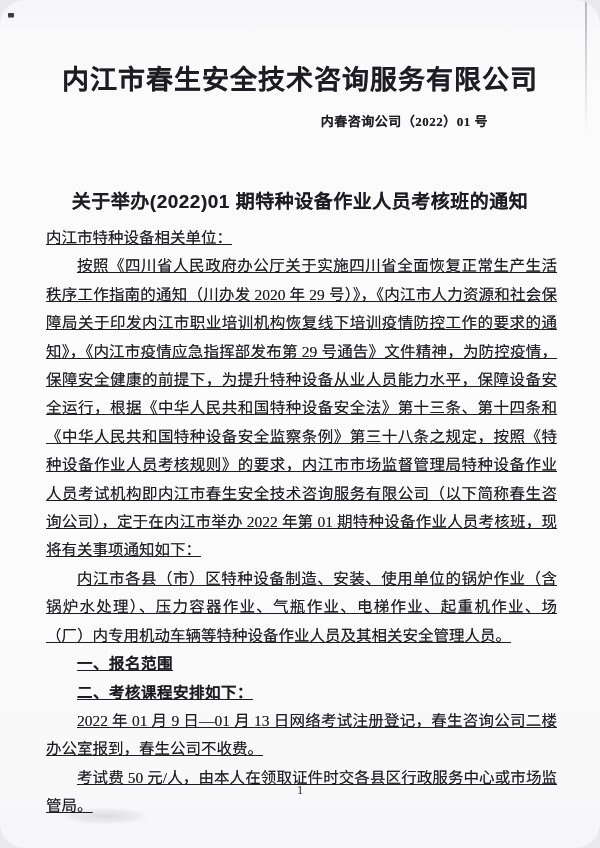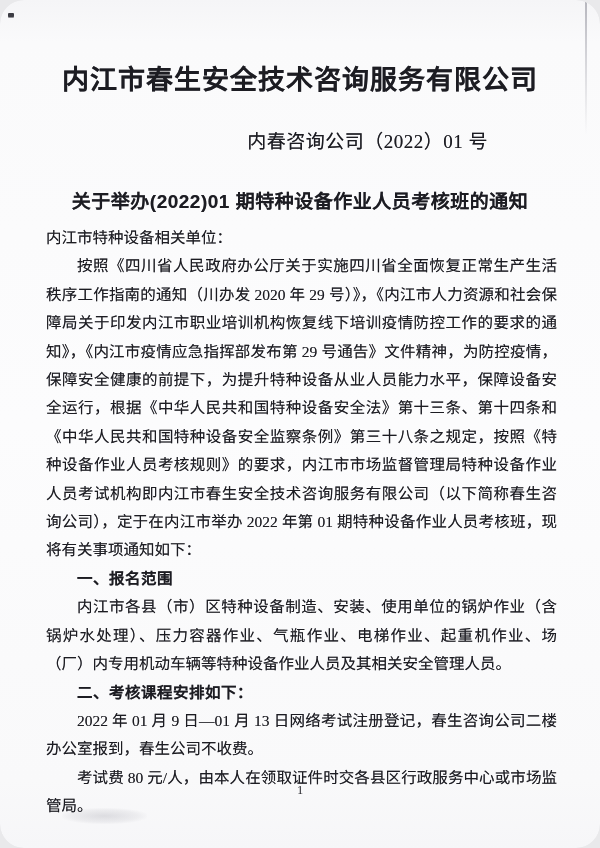--- a/index.html
+++ b/index.html
@@ -35,40 +35,41 @@
     background: radial-gradient(ellipse at center, rgba(110,110,125,.20) 0%, rgba(110,110,125,.08) 55%, rgba(110,110,125,0) 75%);
   }
   .title {
     position: absolute; top: 58px; left: 0; width: 100%;
     text-align: center;
     font-size: 27px; font-weight: bold;
     letter-spacing: 1px;
     text-shadow: 0 0 .6px rgba(25,25,35,.65);
   }
   .docnum {
-    position: absolute; top: 126px; right: 112px;
-    font-size: 19px; font-weight: normal;
+    position: absolute; top: 111px; right: 112px;
+    font-size: 13px; font-weight: bold;
     letter-spacing: .5px;
     text-shadow: 0 0 .4px rgba(25,25,35,.6);
   }
   .subject {
     position: absolute; top: 186px; left: 0; width: 100%;
     text-align: center;
     font-size: 19px; font-weight: bold;
     letter-spacing: .5px;
     font-family: "Liberation Sans", "DejaVu Sans", sans-serif;
     text-shadow: 0 0 .5px rgba(25,25,35,.6);
   }
   .body-text {
     position: absolute; top: 224px; left: 46px;
     width: 511px;
     font-size: 15.5px;
     line-height: 28.4px;
     text-align: justify;
     text-shadow: 0 0 .45px rgba(25,25,35,.55);
+    text-decoration: underline;
   }
   .para { text-align: justify; }
   .para.indent { text-indent: 2em; }
   .para.bold {
     font-weight: bold;
     font-family: "Liberation Sans", "DejaVu Sans", sans-serif;
     letter-spacing: .5px;
   }
   .page-number {
     position: absolute; top: 783px; left: 0; width: 100%;
@@ -91,26 +92,26 @@
   <div class="docnum">内春咨询公司（2022）01 号</div>
 
   <h2 class="subject">关于举办(2022)01 期特种设备作业人员考核班的通知</h2>
 
   <div class="body-text">
 
       <p class="para">内江市特种设备相关单位：</p>
 
       <p class="para indent">按照《四川省人民政府办公厅关于实施四川省全面恢复正常生产生活秩序工作指南的通知（川办发 2020 年 29 号）》，《内江市人力资源和社会保障局关于印发内江市职业培训机构恢复线下培训疫情防控工作的要求的通知》，《内江市疫情应急指挥部发布第 29 号通告》文件精神，为防控疫情，保障安全健康的前提下，为提升特种设备从业人员能力水平，保障设备安全运行，根据《中华人民共和国特种设备安全法》第十三条、第十四条和《中华人民共和国特种设备安全监察条例》第三十八条之规定，按照《特种设备作业人员考核规则》的要求，内江市市场监督管理局特种设备作业人员考试机构即内江市春生安全技术咨询服务有限公司（以下简称春生咨询公司），定于在内江市举办 2022 年第 01 期特种设备作业人员考核班，现将有关事项通知如下：</p>
 
+      <p class="para indent">内江市各县（市）区特种设备制造、安装、使用单位的锅炉作业（含锅炉水处理）、压力容器作业、气瓶作业、电梯作业、起重机作业、场（厂）内专用机动车辆等特种设备作业人员及其相关安全管理人员。</p>
+
       <p class="para indent bold">一、报名范围</p>
-
-      <p class="para indent">内江市各县（市）区特种设备制造、安装、使用单位的锅炉作业（含锅炉水处理）、压力容器作业、气瓶作业、电梯作业、起重机作业、场（厂）内专用机动车辆等特种设备作业人员及其相关安全管理人员。</p>
 
       <p class="para indent bold">二、考核课程安排如下：</p>
 
       <p class="para indent">2022 年 01 月 9 日—01 月 13 日网络考试注册登记，春生咨询公司二楼办公室报到，春生公司不收费。</p>
 
-      <p class="para indent">考试费 80 元/人，由本人在领取证件时交各县区行政服务中心或市场监管局。</p>
+      <p class="para indent">考试费 50 元/人，由本人在领取证件时交各县区行政服务中心或市场监管局。</p>
     </div>
 
   <div class="page-number">1</div>
 
 </div>
 
 </body></html>

